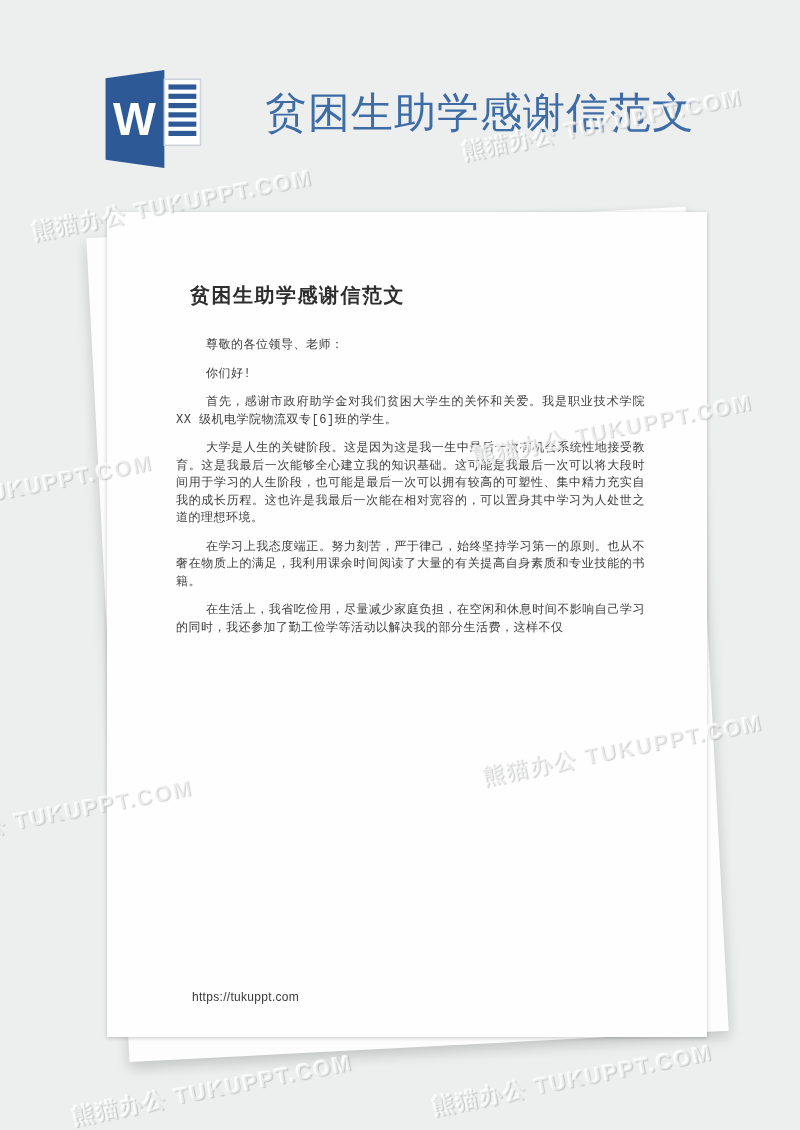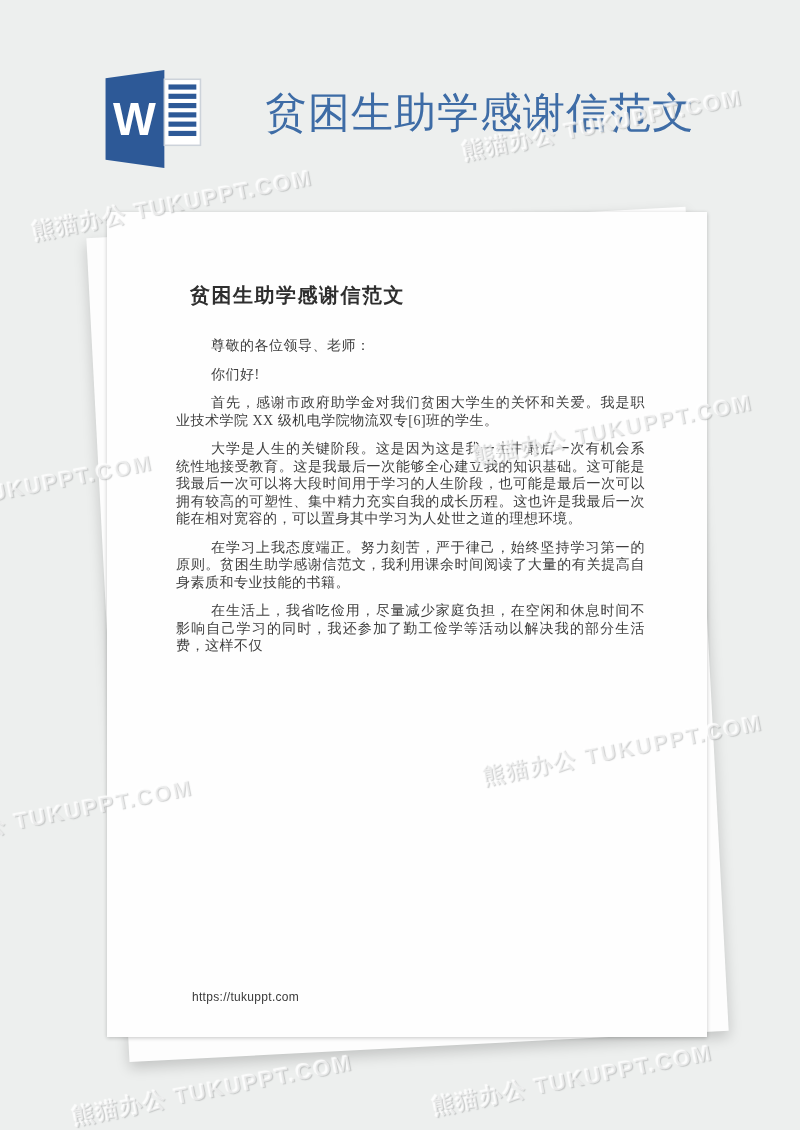--- a/index.html
+++ b/index.html
@@ -33,22 +33,22 @@
     z-index:2;
     padding:70px 62px 0 69px;
   }
   .doc-title {
     font-family:"Liberation Serif", serif;
     font-size:20px; font-weight:600; letter-spacing:1.5px;
     color:#2e2e2e;
     margin:0 0 28px 14px;
   }
   .doc-paragraphs p {
-    font-family:Liberation Serif, serif;
-    font-size:14px; line-height:17.5px;
+    font-family:Liberation Mono, monospace;
+    font-size:12px; line-height:17.5px;
     color:#3e3e3e;
     text-indent:2.5em;
     text-align:justify;
     letter-spacing:0.5px;
     margin:0 0 11px 0;
   }
   .doc-footer {
     position:absolute; left:85px; top:778px;
     font-size:12px; color:#3a3a3a; letter-spacing:0.3px;
   }
@@ -84,21 +84,21 @@
 
 <div class="page-behind"></div>
 
 <div class="page-main">
   <h1 class="doc-title">贫困生助学感谢信范文</h1>
   <div class="doc-paragraphs">
       <p>尊敬的各位领导、老师：</p>
       <p>你们好!</p>
       <p>首先，感谢市政府助学金对我们贫困大学生的关怀和关爱。我是职业技术学院 XX 级机电学院物流双专[6]班的学生。</p>
       <p>大学是人生的关键阶段。这是因为这是我一生中最后一次有机会系统性地接受教育。这是我最后一次能够全心建立我的知识基础。这可能是我最后一次可以将大段时间用于学习的人生阶段，也可能是最后一次可以拥有较高的可塑性、集中精力充实自我的成长历程。这也许是我最后一次能在相对宽容的，可以置身其中学习为人处世之道的理想环境。</p>
-      <p>在学习上我态度端正。努力刻苦，严于律己，始终坚持学习第一的原则。贫困生助学感谢信范文，我利用课余时间阅读了大量的有关提高自身素质和专业技能的书籍。</p>
+      <p>在学习上我态度端正。努力刻苦，严于律己，始终坚持学习第一的原则。也从不奢在物质上的满足，我利用课余时间阅读了大量的有关提高自身素质和专业技能的书籍。</p>
       <p>在生活上，我省吃俭用，尽量减少家庭负担，在空闲和休息时间不影响自己学习的同时，我还参加了勤工俭学等活动以解决我的部分生活费，这样不仅</p>
     </div>
   <div class="doc-footer">https://tukuppt.com</div>
 </div>
 
 <span class="wm" style="left:30px;  top:190px;">熊猫办公 TUKUPPT.COM</span>
 <span class="wm" style="left:460px; top:110px;">熊猫办公 TUKUPPT.COM</span>
 <span class="wm" style="left:-130px;top:475px;">熊猫办公 TUKUPPT.COM</span>
 <span class="wm" style="left:470px; top:415px;">熊猫办公 TUKUPPT.COM</span>
 <span class="wm" style="left:-90px; top:800px;">熊猫办公 TUKUPPT.COM</span>

